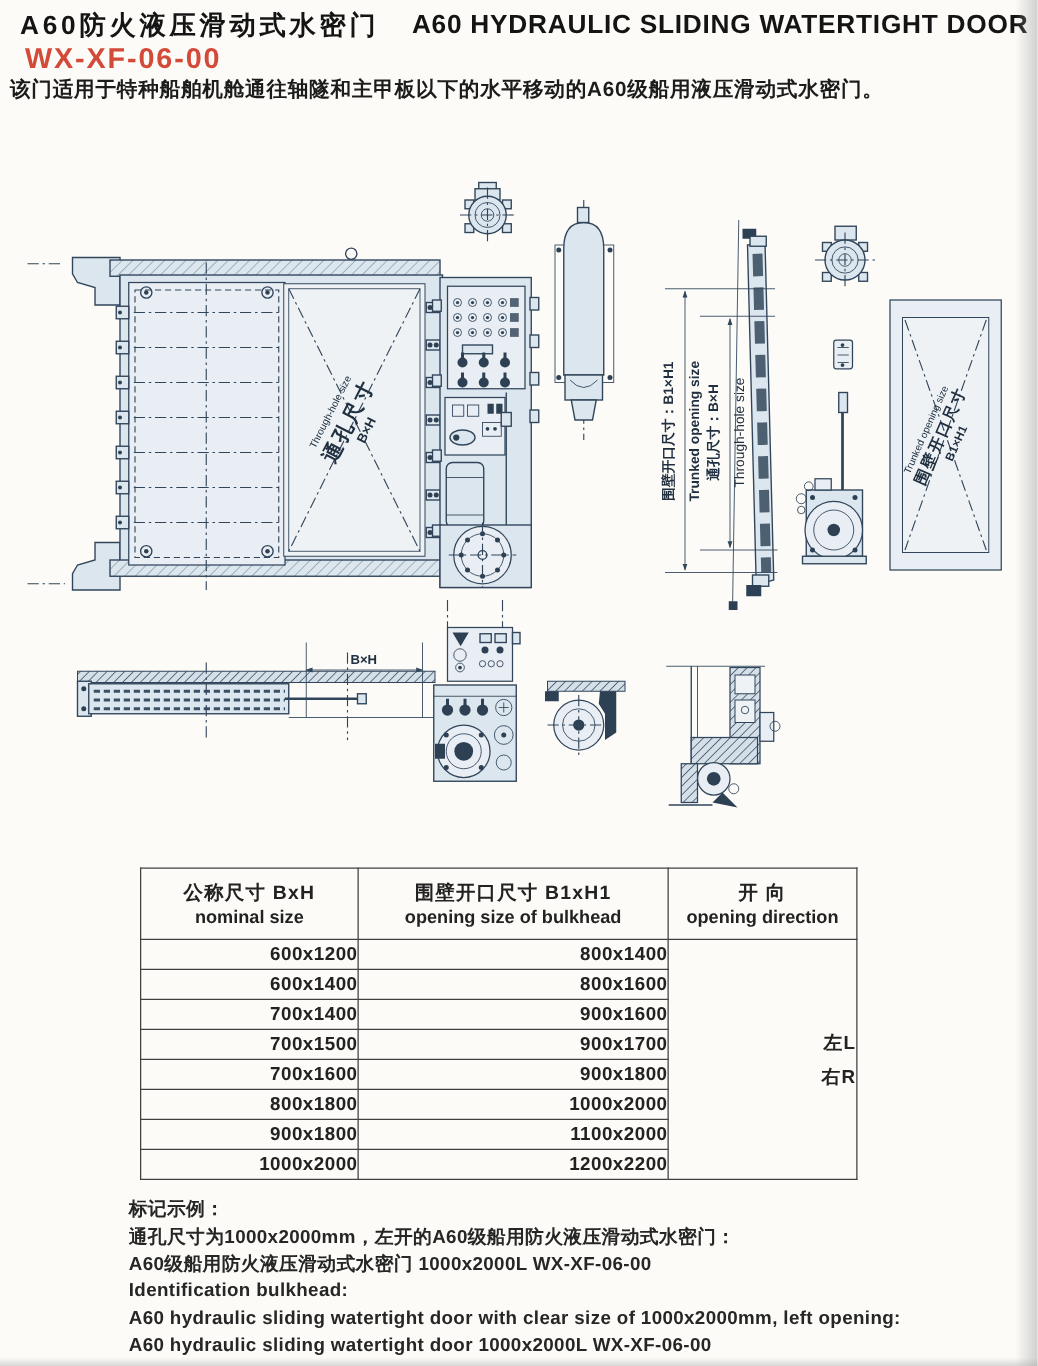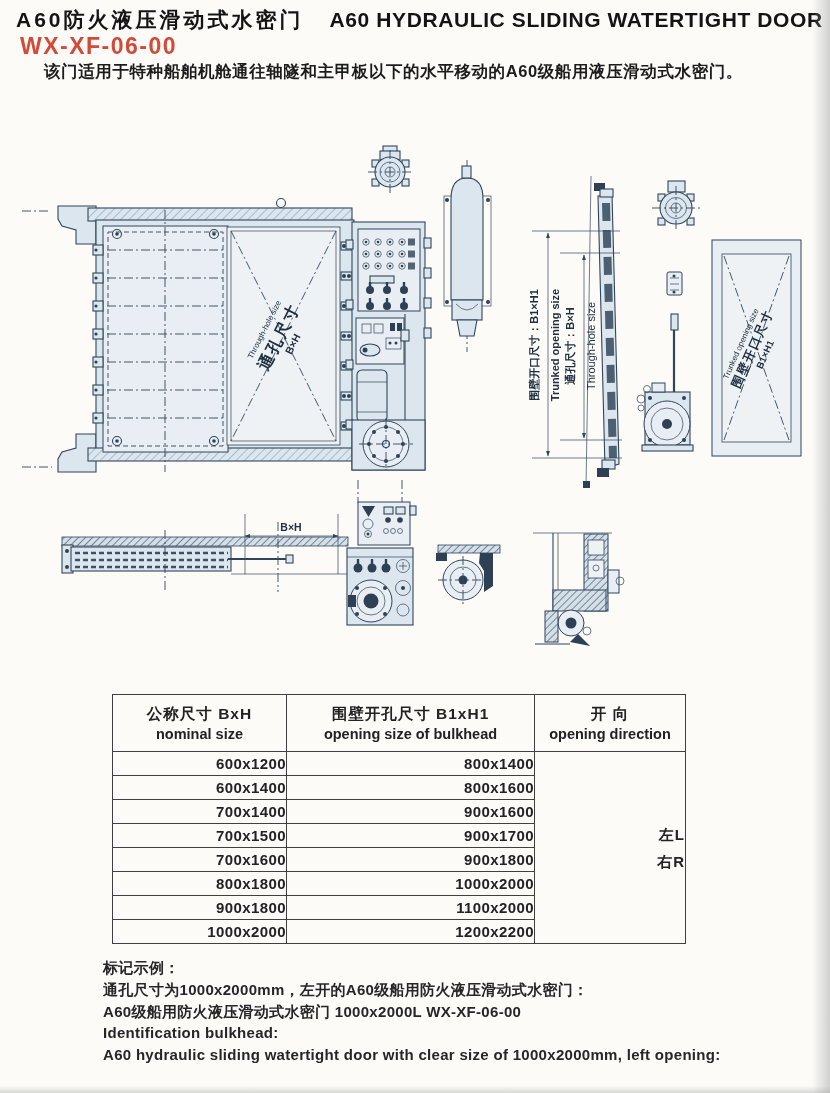--- a/index.html
+++ b/index.html
@@ -9,21 +9,21 @@
     font-family:"Liberation Sans","DejaVu Sans",sans-serif;
   }
   
   .title-row{position:absolute;left:16px;top:6px;display:flex;gap:26px;align-items:center;
     color:#141414;font-weight:bold;white-space:nowrap;}
   .title-zh{font-size:21px;letter-spacing:3px;}
   .title-en{font-size:21px;letter-spacing:0.6px;}
   .model-code{position:absolute;left:8px;top:33px;font-size:23px;font-weight:bold;
     letter-spacing:1.5px;color:#d44a38;margin-left:12px;}
   .description{position:absolute;left:8px;top:61px;font-size:16.5px;font-weight:bold;
-    letter-spacing:0.6px;color:#1c1c1c;white-space:nowrap;margin-left:36px;}
+    letter-spacing:0.6px;color:#1c1c1c;white-space:nowrap;}
   
   svg.drawing{position:absolute;left:0;top:0;pointer-events:none;}
   .ln{fill:none;stroke:#31455a;stroke-width:1.1;}
   .lt{fill:none;stroke:#31455a;stroke-width:.7;}
   .fl{fill:#dce6ee;stroke:#31455a;stroke-width:1.1;}
   .f2{fill:#e8eef3;stroke:#31455a;stroke-width:1;}
   .f3{fill:#eef2f5;stroke:#31455a;stroke-width:.8;}
   .dk{fill:#2e4154;stroke:none;}
   .dd{fill:none;stroke:#31455a;stroke-width:.9;stroke-dasharray:9 3 2 3;}
   .ds{fill:none;stroke:#31455a;stroke-width:.9;stroke-dasharray:5 3;}
@@ -436,21 +436,21 @@
       <col style="width:248px">
       <col style="width:151px">
     </colgroup>
   <thead>
     <tr>
       <th>
         <div class="th-zh">公称尺寸 BxH</div>
         <div class="th-en">nominal size</div>
       </th>
       <th>
-        <div class="th-zh">围壁开孔尺寸 B1xH1</div>
+        <div class="th-zh">围壁开口尺寸 B1xH1</div>
         <div class="th-en">opening size of bulkhead</div>
       </th>
       <th>
         <div class="th-zh">开 向</div>
         <div class="th-en">opening direction</div>
       </th>
     </tr>
   </thead>
   <tbody>
       <tr>
@@ -491,16 +491,17 @@
       </tr>
     </tbody>
 </table>
 
 <div class="notes">
   <div class="note">标记示例：</div>
   <div class="note">通孔尺寸为1000x2000mm，左开的A60级船用防火液压滑动式水密门：</div>
   <div class="note">A60级船用防火液压滑动式水密门 1000x2000L WX-XF-06-00</div>
   <div class="note">Identification bulkhead:</div>
   <div class="note">A60 hydraulic sliding watertight door with clear size of 1000x2000mm, left opening:</div>
+  <div class="note">A60 hydraulic sliding watertight door 1000x2000L WX-XF-06-00</div>
 </div>
 
 <div class="edge-right"></div>
 <div class="edge-bottom"></div>
 
 </body></html>

